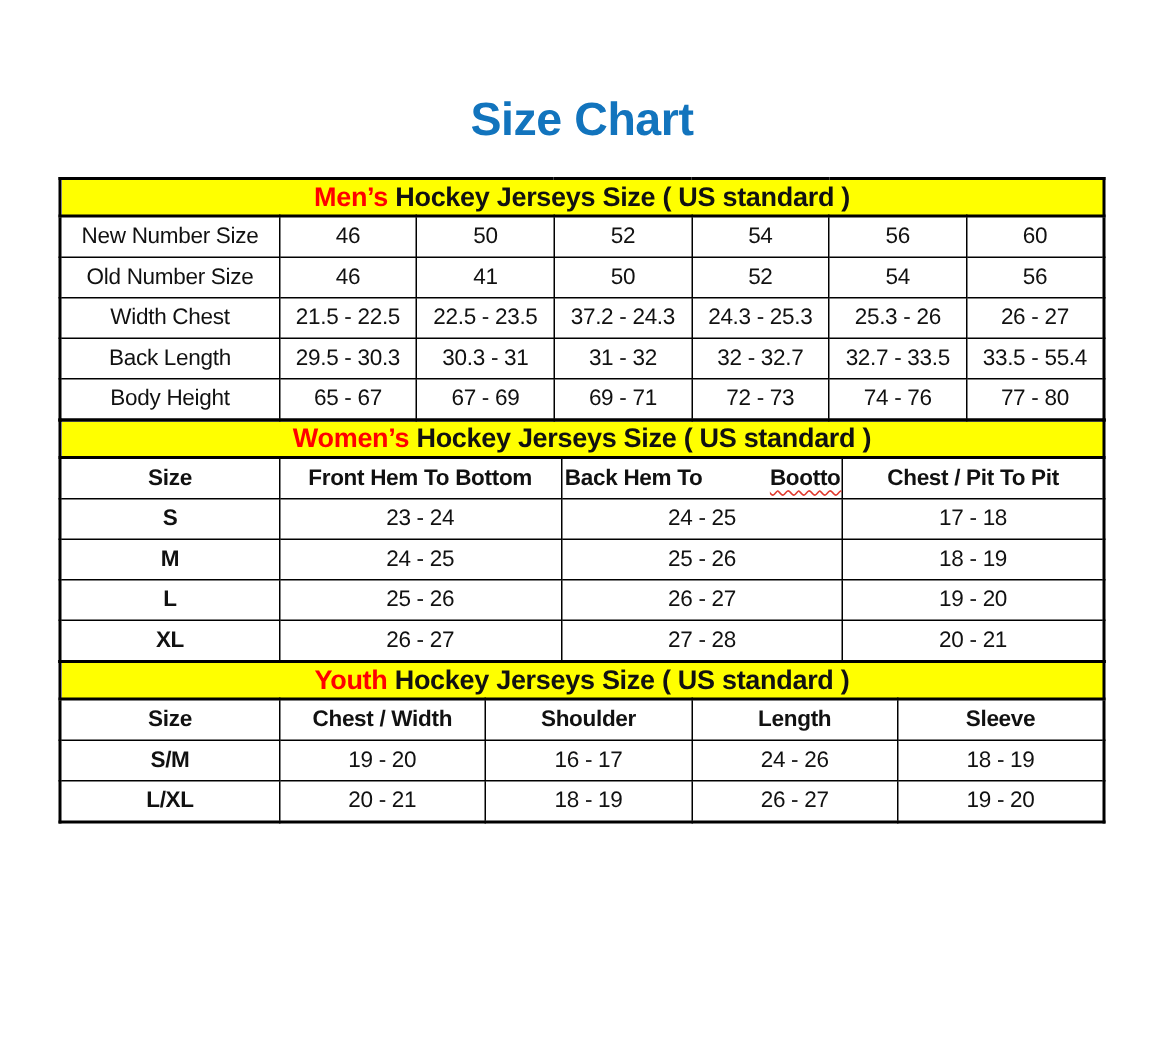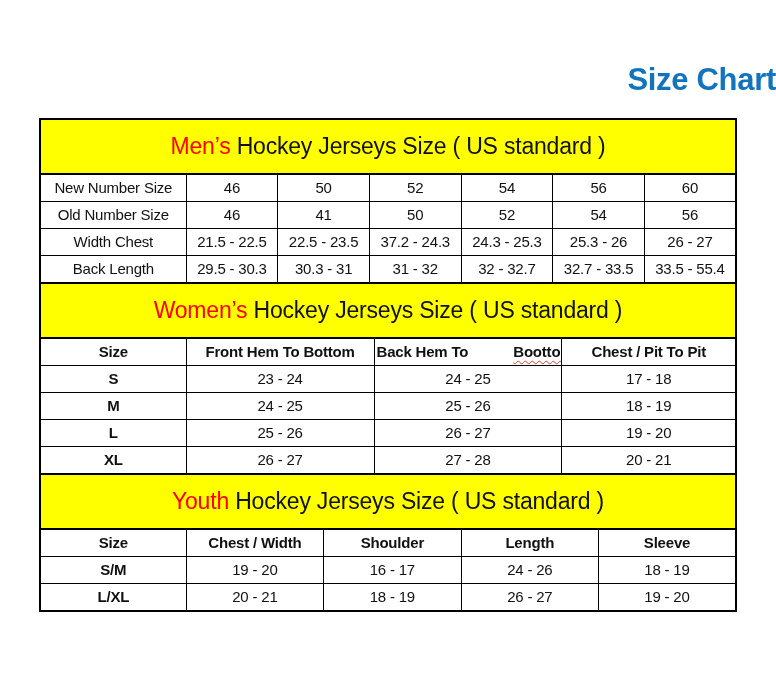--- a/index.html
+++ b/index.html
@@ -9,21 +9,21 @@
     --border-color:#000000;
   }
   html,body{margin:0;padding:0;}
   body{
     width:776px;height:692px;background:#ffffff;color:#111;
     font-family:"Liberation Sans", sans-serif;
     -webkit-font-smoothing:antialiased;
   }
   .page-title{
     margin:62px 0 20px 0;
-    text-align:right;
+    text-align:center;
     font-size:31px;
     font-weight:bold;
     letter-spacing:-0.3px;
     color:var(--title-color);
   }
   .chart-wrap{
     width:698px;
     margin:0 auto;
   }
   table.size-table{
@@ -40,24 +40,24 @@
     padding:3px 2px;
     font-size:15px;
     line-height:20px;
     letter-spacing:-0.2px;
     overflow:hidden;
     white-space:nowrap;
   }
   .size-table th{font-weight:bold;}
   .size-table td.band{
     background:var(--band-bg);
-    font-weight:normal;
-    font-size:23px;
+    font-weight:bold;
+    font-size:18px;
     line-height:21px;
-    padding:16px 0;
+    padding:1px 0;
     border:2px solid var(--border-color);
   }
   .band .hl{color:var(--hl-color);}
   
   .t0 td.rowlabel{font-weight:normal;}
   .t1 td.rowlabel, .t2 td.rowlabel{font-weight:bold;}
   
   .t0 col.c0{width:21%;}
   .t1 col.c0{width:21%;} .t1 col.c1{width:27%;} .t1 col.c2{width:27%;}
   .t2 col.c0{width:21%;}
@@ -120,20 +120,29 @@
           </tr>
           <tr>
             <td class="rowlabel">Back Length</td>
             <td>29.5 - 30.3</td>
             <td>30.3 - 31</td>
             <td>31 - 32</td>
             <td>32 - 32.7</td>
             <td>32.7 - 33.5</td>
             <td>33.5 - 55.4</td>
           </tr>
+          <tr>
+            <td class="rowlabel">Body Height</td>
+            <td>65 - 67</td>
+            <td>67 - 69</td>
+            <td>69 - 71</td>
+            <td>72 - 73</td>
+            <td>74 - 76</td>
+            <td>77 - 80</td>
+          </tr>
         </tbody>
       </table>
     <table class="size-table t1">
         <colgroup>
           <col class="c0">
           <col class="c1">
           <col class="c2">
           <col class="c3">
         </colgroup>
         <tbody>

